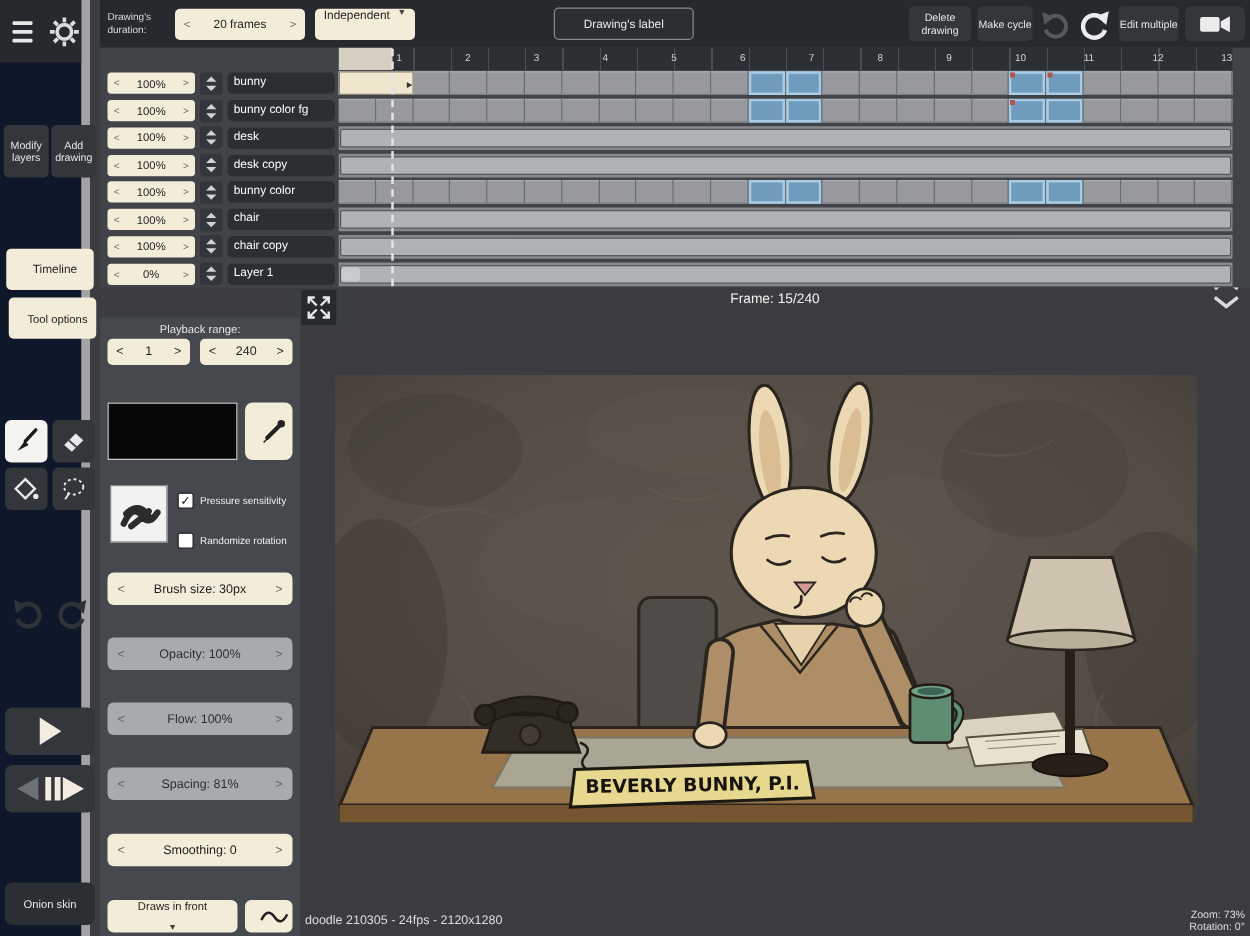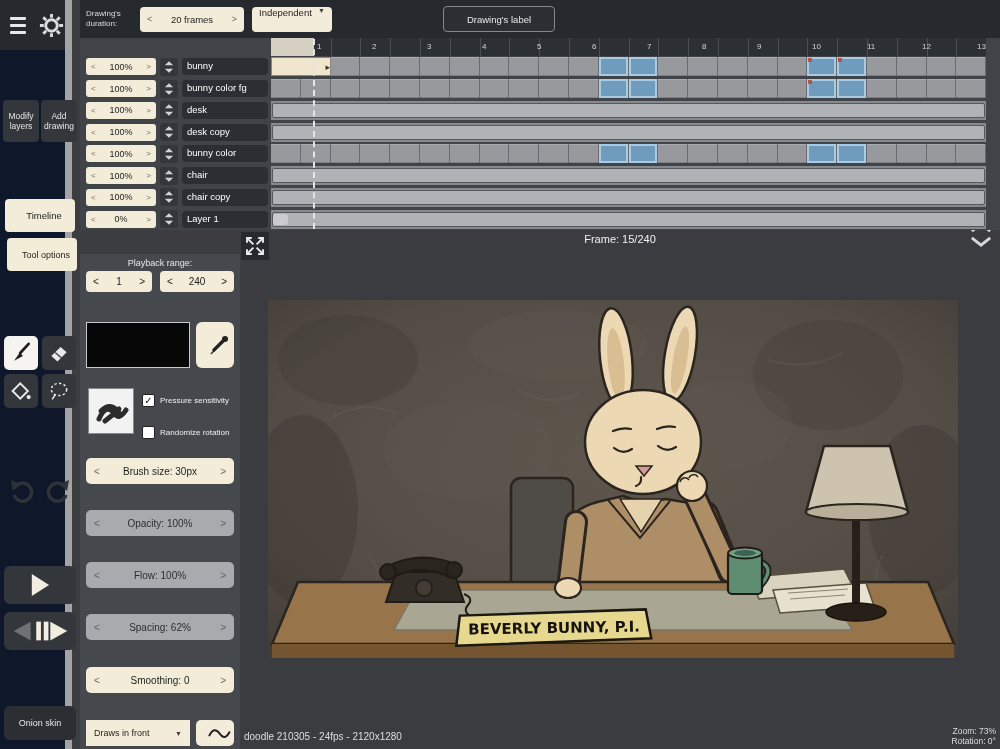--- a/index.html
+++ b/index.html
@@ -78,21 +78,21 @@
   #eyedropper-btn { position:absolute; left:116px; top:68px; width:38px; height:46px; border-radius:6px; display:flex; align-items:center; justify-content:center; }
   #brush-preview { position:absolute; left:8px; top:134px; width:46px; height:46px; background:#f2f2f2; border:1px solid #888; display:flex; align-items:center; justify-content:center; }
   .chk-row { position:absolute; left:62px; display:flex; align-items:center; gap:5px; font-size:8px; color:#f0f0f0; }
   #chk1 { top:140px; } #chk2 { top:172px; }
   .chk-box { width:13px; height:13px; background:#fff; border:1px solid #222; border-radius:2px; display:flex; align-items:center; justify-content:center; font-size:10px; color:#111; flex:none; }
   .stp-big { position:absolute; left:6px; width:148px; height:26px; border-radius:5px; display:flex; align-items:center; justify-content:space-between; padding:0 8px; font-size:10px; background:#f2ecd9; color:#1e1e1e; }
   .stp-big .arr { font-size:10px; color:#6f695c; }
   .stp-big.gray { background:#a7abae; color:#2e2e2e; }
   .stp-big.gray .arr { color:#5e6164; }
   #stp-brush { top:204px; } #stp-opacity { top:256px; } #stp-flow { top:308px; } #stp-spacing { top:360px; } #stp-smoothing { top:413px; }
-  #draws-dd { position:absolute; left:6px; top:466px; width:104px; height:26px; border-radius:0; display:flex; align-items:center; justify-content:space-between; padding:0 8px; font-size:9px; }
+  #draws-dd { position:absolute; left:6px; top:466px; width:104px; height:26px; border-radius:5px; display:flex; align-items:center; justify-content:space-between; padding:0 8px; font-size:9px;flex-direction:column; }
   #squiggle-btn { position:absolute; left:116px; top:466px; width:38px; height:26px; border-radius:5px; display:flex; align-items:center; justify-content:center; }
 
   
   #canvas-area { position:absolute; left:240px; top:230px; width:760px; height:519px; background:#3a3c3f; z-index:2; }
   #expand-btn { position:absolute; left:1px; top:2px; width:28px; height:28px; background:#26292e; display:flex; align-items:center; justify-content:center; }
   #frame-label { position:absolute; top:3px; left:0; width:100%; text-align:center; font-size:11px; color:#f2f2f2; }
   #chevrons { position:absolute; right:8px; top:-8px; display:flex; flex-direction:column; gap:3px; z-index:8; }
   #artwork { position:absolute; left:28px; top:70px; width:690px; height:358px; }
   #file-info { position:absolute; left:4px; bottom:7px; font-size:10px; color:#dedede; }
   #zoom-info { position:absolute; right:4px; bottom:13px; font-size:8.5px; color:#dedede; }
@@ -185,20 +185,41 @@
         <span class="arr">&lt;</span>
         <span>20 frames</span>
         <span class="arr">&gt;</span>
       </div>
       <div class="cream" id="dd-independent">
         <span>Independent</span>
         <span class="dd-arrow">▼</span>
       </div>
     </div>
     <div id="btn-drawings-label">Drawing's label</div>
+    <div id="tb-right">
+      <div class="dbtn" id="btn-delete">Delete drawing</div>
+      <div class="dbtn" id="btn-makecycle">Make cycle</div>
+      <svg viewBox="0 0 28 28" width="26" height="26">
+        <path d="M8,10 A9,9 0 1 1 6,19" fill="none" stroke="#55585c" stroke-width="3.5"></path>
+        <polygon points="3,4 13,8 5,15" fill="#55585c"></polygon>
+      </svg>
+      <svg viewBox="0 0 28 28" width="28" height="28">
+        <g transform="scale(-1,1) translate(-28,0)">
+          <path d="M8,10 A9,9 0 1 1 6,19" fill="none" stroke="#ececec" stroke-width="3.5"></path>
+          <polygon points="3,4 13,8 5,15" fill="#ececec"></polygon>
+        </g>
+      </svg>
+      <div class="dbtn" id="btn-editmult">Edit multiple</div>
+      <div id="btn-camera">
+        <svg viewBox="0 0 28 24" width="26" height="22">
+          <rect x="1" y="6" width="17" height="13" rx="2" fill="#ececec"></rect>
+          <polygon points="19,10 27,5.5 27,19.5 19,15" fill="#ececec"></polygon>
+        </svg>
+      </div>
+    </div>
   </div>
 
   <div id="timeline-panel">
     <div id="ruler">
       <div id="ruler-pale"></div>
       <div id="ruler-numbers">
           <span class="ruler-num" style="left: 46px;">1</span>
           <span class="ruler-num" style="left: 101px;">2</span>
           <span class="ruler-num" style="left: 156px;">3</span>
           <span class="ruler-num" style="left: 211px;">4</span>
@@ -472,21 +493,21 @@
       <span>Opacity:  100%</span>
       <span class="arr">&gt;</span>
     </div>
     <div class="stp-big gray" id="stp-flow">
       <span class="arr">&lt;</span>
       <span>Flow:  100%</span>
       <span class="arr">&gt;</span>
     </div>
     <div class="stp-big gray" id="stp-spacing">
       <span class="arr">&lt;</span>
-      <span>Spacing:  62%</span>
+      <span>Spacing:  81%</span>
       <span class="arr">&gt;</span>
     </div>
     <div class="stp-big" id="stp-smoothing">
       <span class="arr">&lt;</span>
       <span>Smoothing:  0</span>
       <span class="arr">&gt;</span>
     </div>
     <div class="cream" id="draws-dd">
       <span>Draws in front</span>
       <span class="dd-arrow">▼</span>

